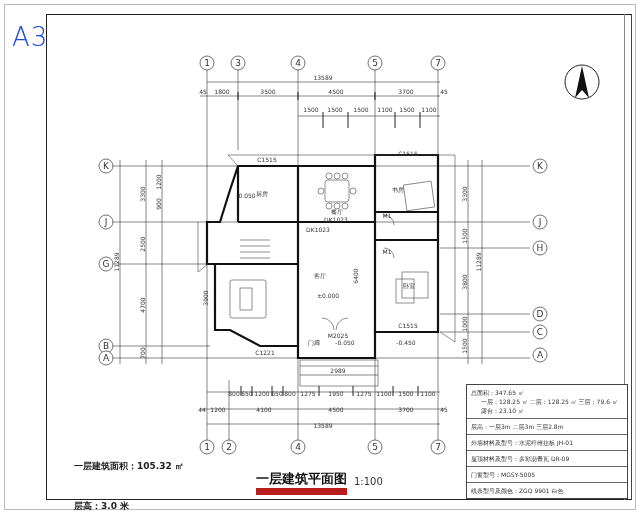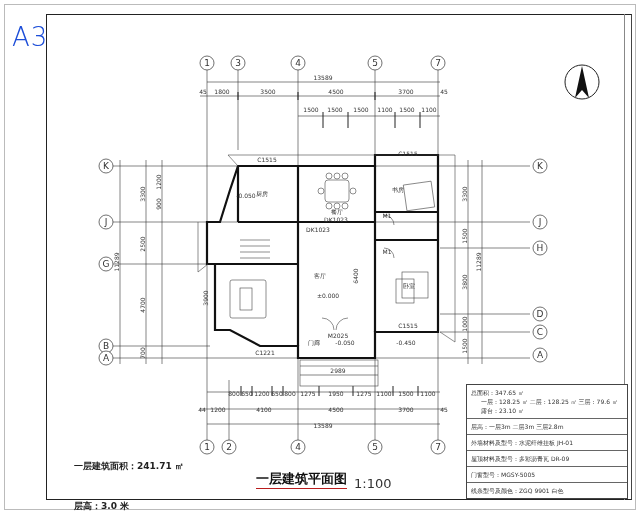--- a/index.html
+++ b/index.html
@@ -4,22 +4,22 @@
 <style>
   html,body{margin:0;padding:0;background:#fff;}
   body{width:640px;height:514px;position:relative;overflow:hidden;font-family:"DejaVu Sans",sans-serif;color:#222;}
   .outer{position:absolute;left:4px;top:4px;width:630px;height:504px;border:1px solid #bbb;}
   .sheet-label{position:absolute;left:12px;top:22px;font-family:"DejaVu Sans",sans-serif;font-size:26px;font-weight:200;color:#1d4ed8;letter-spacing:1px;}
   .frame{position:absolute;left:46px;top:14px;width:584px;height:484px;border:1.5px solid #222;border-right:1px solid #444;}
   .rstrip{position:absolute;left:624px;top:14px;width:4px;height:486px;border-left:1px solid #888;}
   svg.plan{position:absolute;left:0;top:0;}
   .txt{font-family:"DejaVu Sans",sans-serif;fill:#333;}
   .area-note{position:absolute;left:74px;font-family:"DejaVu Sans",sans-serif;font-size:9px;font-weight:bold;color:#222;}
-  .plan-title{position:absolute;left:256px;top:470px;font-family:Liberation Sans, sans-serif;font-size:13px;font-weight:bold;border-bottom:1px solid #b91c1c;color:#111;}
-  .plan-scale{position:absolute;left:354px;top:476px;font-size:13px;color:#333;}
+  .plan-title{position:absolute;left:256px;top:470px;font-family:Liberation Sans, sans-serif;font-size:13px;font-weight:bold;border-bottom:7px solid #b91c1c;color:#111;}
+  .plan-scale{position:absolute;left:354px;top:476px;font-size:10px;color:#333;}
   .info{position:absolute;left:466px;top:384px;width:160px;border:1px solid #444;background:#fff;}
   .info .row{border-bottom:1px solid #666;font-size:6px;padding:3px 4px;line-height:9px;color:#333;}
   .info .row:last-child{border-bottom:none;}
   .info .sub{padding-left:10px;}
 </style>
 </head>
 <body>
 
 <div class="outer"></div>
 <div class="sheet-label">A3</div>
@@ -255,21 +255,21 @@
     <text x="320" y="278">客厅</text>
     <text x="409" y="288">卧室</text>
   </g>
 
   <g>
     <circle cx="582" cy="82" r="17" stroke="#222" stroke-width="1" fill="#fff"></circle>
     <path d="M582 66 L575 98 L582 90 L589 98 Z" fill="#111"></path>
   </g>
 </svg>
 
-<div class="area-note" style="top:460px;">一层建筑面积：241.71 ㎡</div>
+<div class="area-note" style="top:460px;">一层建筑面积：105.32 ㎡</div>
 <div class="area-note" style="top:500px;">层高：3.0 米</div>
 
 <div class="plan-title">一层建筑平面图</div>
 <div class="plan-scale">1:100</div>
 
 <div class="info">
   <div class="row">
     <div>总面积：347.65 ㎡</div>
     <div class="sub">一层：128.25 ㎡    二层：128.25 ㎡    三层：79.6 ㎡</div>
     <div class="sub">露台：23.10 ㎡</div>

